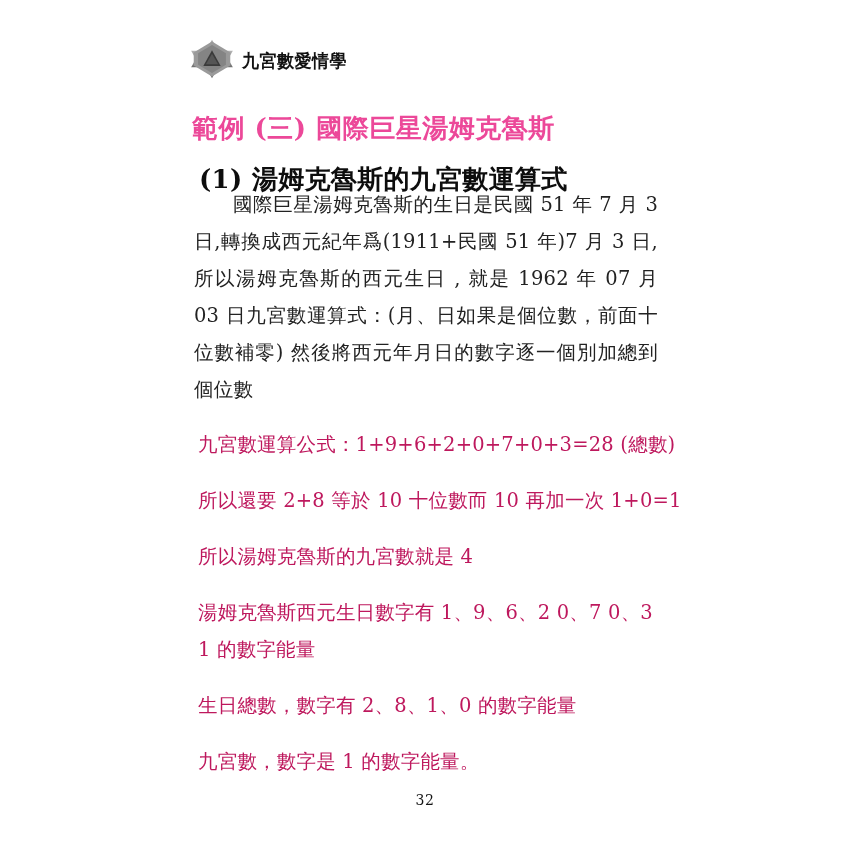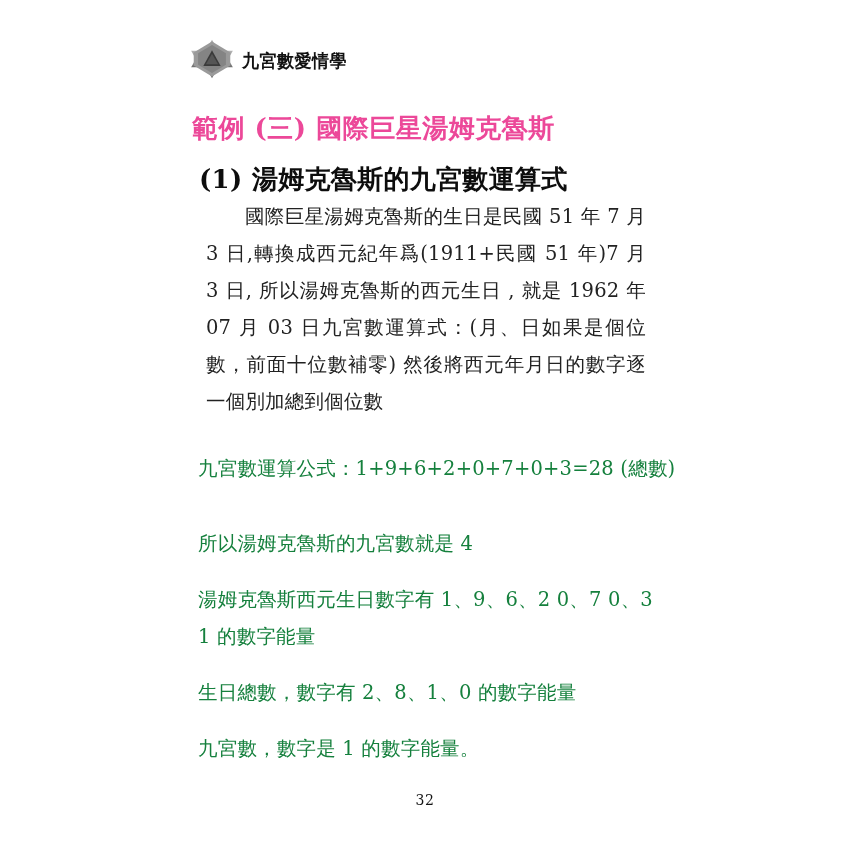--- a/index.html
+++ b/index.html
@@ -82,37 +82,37 @@
 
   
   .body-block {
     position: absolute;
     left: 194px;
     top: 186px;
     width: 464px;
   }
 
   p.para {
-    margin: 12px;
+    margin: 0;
     font-size: 19.5px;
     line-height: 37px;
     color: #222222;
     text-align: justify;
     text-justify: inter-ideograph;
     letter-spacing: 0.2px;
   }
   p.para.indent {
     text-indent: 2em;
   }
   p.standalone {
     margin: 0;
     padding-left: 4px;
     font-size: 19.5px;
     line-height: 37px;
-    color: #15803d;
+    color: #be185d;
     letter-spacing: 0.2px;
     white-space: nowrap;
   }
   .gap-sm { height: 18px; }
   .gap-md { height: 19px; }
 
   
   .folio {
     position: absolute;
     left: 0;
@@ -162,20 +162,21 @@
   <div class="body-block">
 
     <p class="para indent">國際巨星湯姆克魯斯的生日是民國 51 年 7 月 3 日,轉換成西元紀年爲(1911+民國 51 年)7 月 3 日, 所以湯姆克魯斯的西元生日 , 就是 1962 年 07 月 03 日九宮數運算式：(月、日如果是個位數，前面十位數補零) 然後將西元年月日的數字逐一個別加總到個位數</p>
 
     <div class="gap-sm"></div>
 
     <p class="standalone">九宮數運算公式：1+9+6+2+0+7+0+3=28 (總數)</p>
 
     <div class="gap-md"></div>
 
+    <p class="standalone">所以還要 2+8 等於 10 十位數而 10 再加一次 1+0=1</p>
 
     <div class="gap-md"></div>
 
     <p class="standalone">所以湯姆克魯斯的九宮數就是 4</p>
 
     <div class="gap-md"></div>
 
     <p class="standalone">湯姆克魯斯西元生日數字有 1、9、6、2   0、7   0、3</p>
 
     <p class="standalone">1 的數字能量</p>

